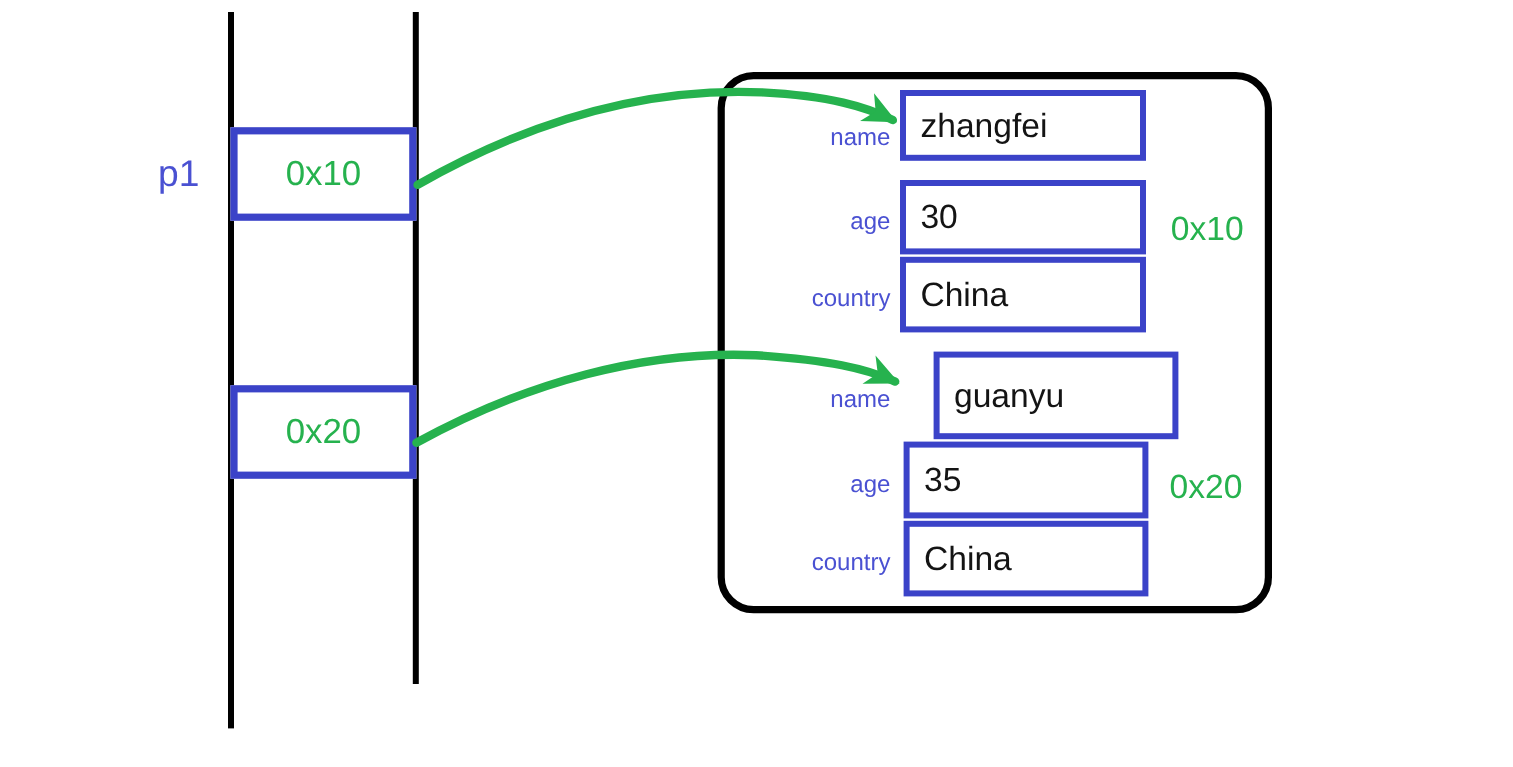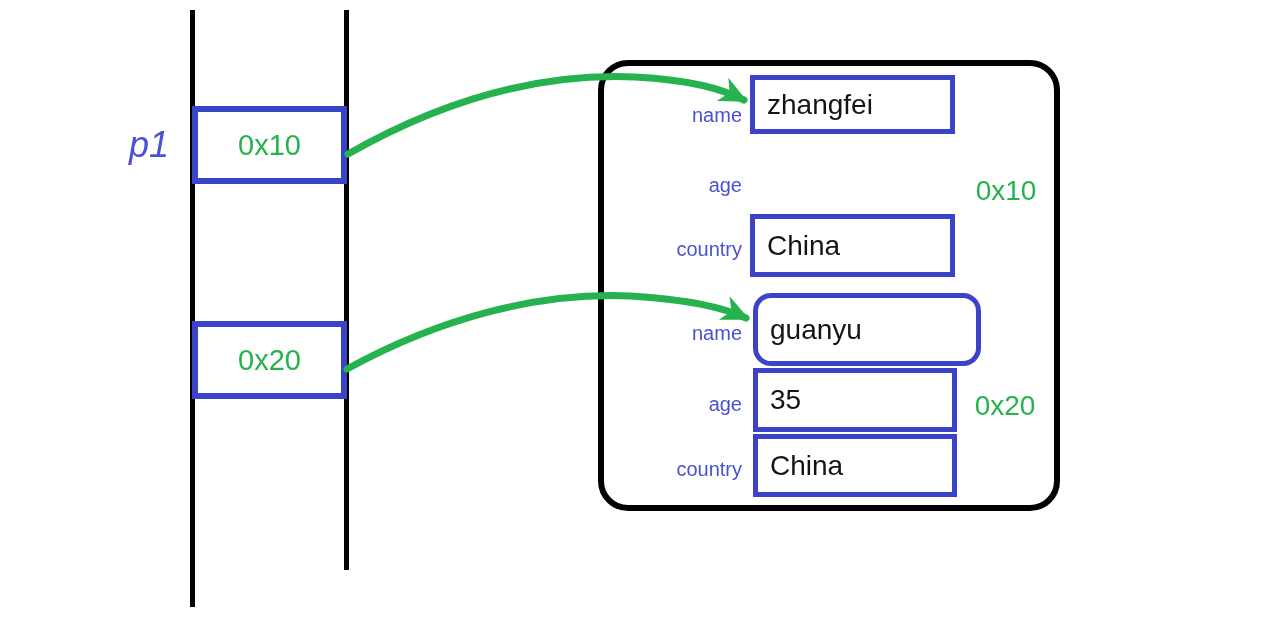--- a/index.html
+++ b/index.html
@@ -23,22 +23,21 @@
   .vline-left  { left: 190px; top: 10px; height: 597px; }
   .vline-right { left: 344px; top: 10px; height: 560px; }
 
   .ptr-label {
     position: absolute;
     width: 62px;
     display: flex;
     align-items: center;
     justify-content: center;
     color: var(--blue_text, #4a51d2);
-    font-size: 36px;
-    font-style: italic;
+    font-size: 31px;
   }
   .ptr-label-p1 { left: 118px; top: 106px; height: 78px; }
   .ptr-label-p2 { left: 118px; top: 321px; height: 78px; }
 
   .ptr-box {
     position: absolute;
     left: 192px;
     width: 155px;
     height: 78px;
     box-sizing: border-box;
@@ -137,30 +136,33 @@
 
   <div class="heap"></div>
 
   <div class="field-label" style="top:75px;  height:73px;">name</div>
   <div class="field-label" style="top:150px; height:62px;">age</div>
   <div class="field-label" style="top:214px; height:63px;">country</div>
 
   <div class="field-box" style="left:750px; top:75px;  width:205px; height:59px;">
     <span>zhangfei</span>
   </div>
+  <div class="field-box" style="left:750px; top:150px; width:205px; height:62px;">
+    <span>30</span>
+  </div>
   <div class="field-box" style="left:750px; top:214px; width:205px; height:63px;">
     <span>China</span>
   </div>
   <div class="heap-addr" style="left:960px; top:162px; height:58px;">0x10</div>
 
   <div class="field-label" style="top:293px; height:73px;">name</div>
   <div class="field-label" style="top:368px; height:64px;">age</div>
   <div class="field-label" style="top:434px; height:63px;">country</div>
 
-  <div class="field-box" style="left:753px; top:293px; width:228px; height:73px;border-radius:18px;">
+  <div class="field-box" style="left:778px; top:293px; width:204px; height:73px;">
     <span>guanyu</span>
   </div>
   <div class="field-box" style="left:753px; top:368px; width:204px; height:64px;text-align:center;">
     <span>35</span>
   </div>
   <div class="field-box" style="left:753px; top:434px; width:204px; height:63px;">
     <span>China</span>
   </div>
   <div class="heap-addr" style="left:959px; top:377px; height:58px;">0x20</div>
 

